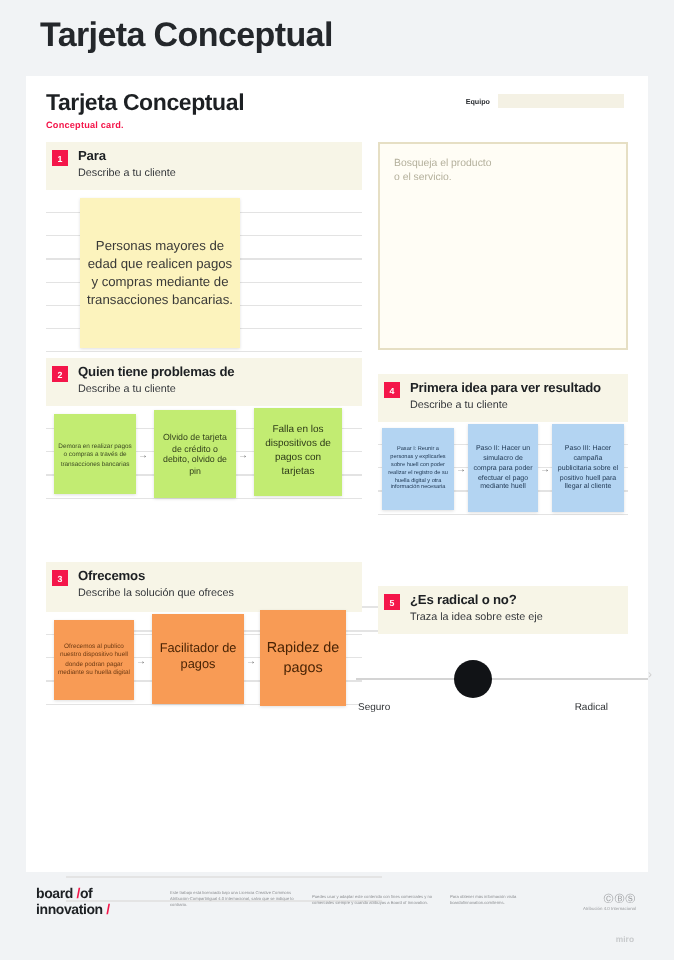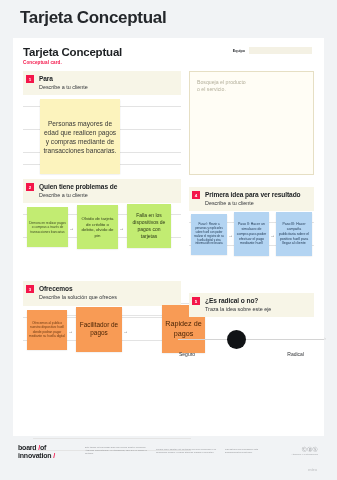--- a/index.html
+++ b/index.html
@@ -141,21 +141,21 @@
   }
 
   
   .ng1 { left: 4px;  top: 4px;  width: 41px; height: 40px; font-size: 3.2px; line-height:1.35; color:#3c4a22; }
   .ng2 { left: 54px; top: 2px;  width: 41px; height: 44px; font-size: 4.4px; line-height:1.35; color:#32401c; }
   .ng3 { left: 104px;top: 1px;  width: 44px; height: 44px; font-size: 5.0px; line-height:1.4;  color:#2d3a18; }
 
   
   .no1 { left: 4px;  top: 4px;  width: 40px; height: 40px; font-size: 3.2px; line-height:1.35; color:#6d3a12; }
   .no2 { left: 53px; top: 1px;  width: 46px; height: 45px; font-size: 6.4px; line-height:1.3;  color:#4a2405; }
-  .no3 { left: 107px;top: -1px; width: 43px; height: 48px; font-size: 7.2px; line-height:1.3;  color:#4a2405;margin-left:32px; }
+  .no3 { left: 107px;top: -1px; width: 43px; height: 48px; font-size: 7.2px; line-height:1.3;  color:#4a2405; }
 
   
   .nb1 { left: 2px;  top: 3px;  width: 36px; height: 41px; font-size: 2.8px; line-height:1.35; color:#1d3550; }
   .nb2 { left: 45px; top: 1px;  width: 35px; height: 44px; font-size: 3.5px; line-height:1.35; color:#1d3550; }
   .nb3 { left: 87px; top: 1px;  width: 36px; height: 44px; font-size: 3.5px; line-height:1.35; color:#1d3550; }
 
   .arrow {
     position: absolute;
     font-size: 5px;
     color: #6d6d6d;

